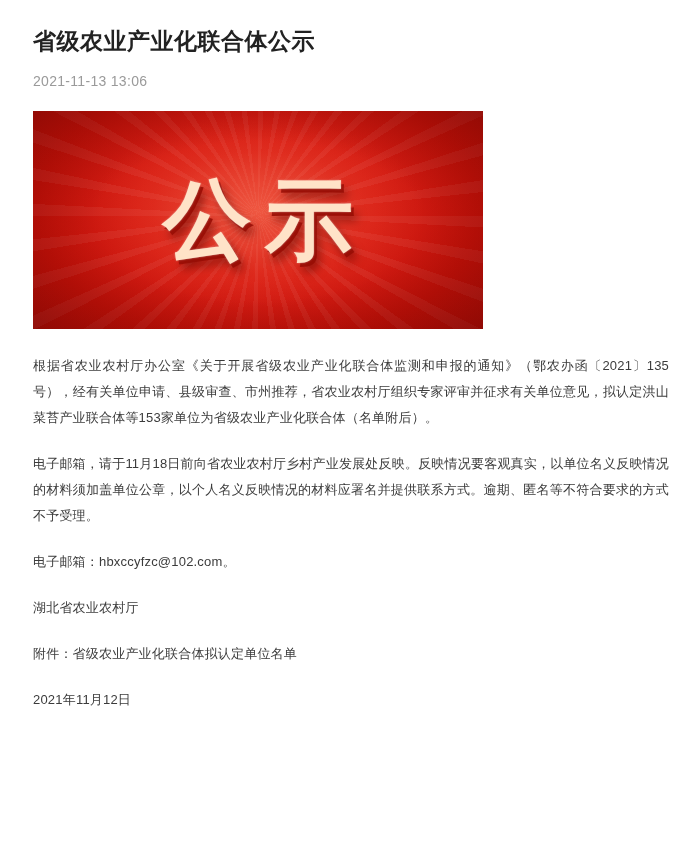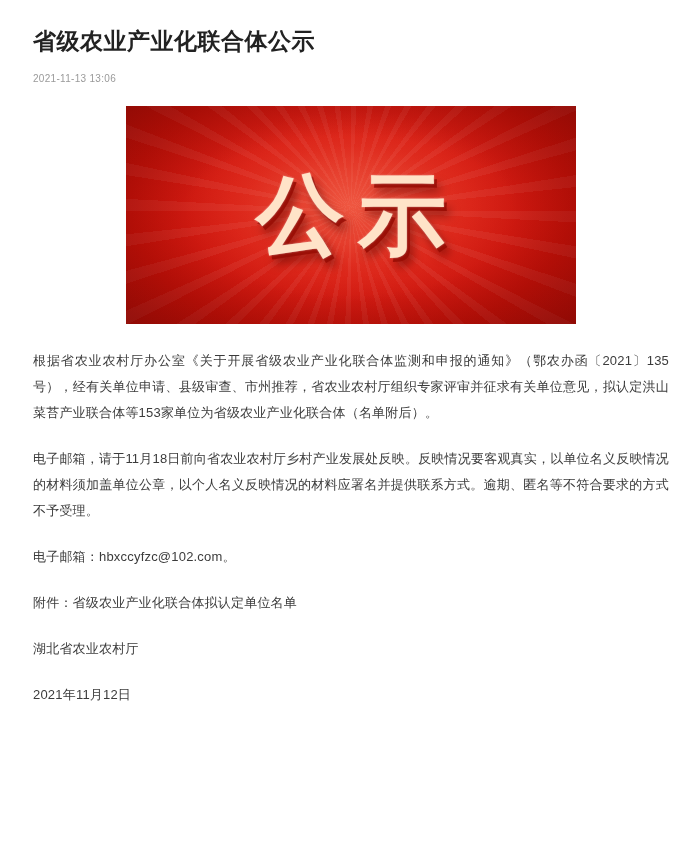--- a/index.html
+++ b/index.html
@@ -23,28 +23,27 @@
   }
   .article-title {
     font-size: 23px;
     font-weight: bold;
     color: #222222;
     line-height: 1.35;
     margin: 0 0 16px 0;
     letter-spacing: 0.5px;
   }
   .article-meta {
-    font-size: 10px;
+    font-size: 14px;
     color: #9a9a9a;
     margin: 0 0 22px 0;
     letter-spacing: 0.3px;
   }
   .hero-wrap {
     display: flex;
-    justify-content: center;
     margin: 0 0 24px 0;
   }
   .hero {
     position: relative;
     width: 450px;
     height: 218px;
     overflow: hidden;
     background:
       radial-gradient(ellipse 70% 90% at 50% 45%, #e8342a 0%, #d81f16 38%, #bf1008 70%, #a50c06 100%);
   }
@@ -117,18 +116,18 @@
       <div class="glow"></div>
       <div class="vignette"></div>
       <div class="hero-text">公示</div>
     </div>
   </div>
 
   <div class="body-copy">
     <p>根据省农业农村厅办公室《关于开展省级农业产业化联合体监测和申报的通知》（鄂农办函〔2021〕135号），经有关单位申请、县级审查、市州推荐，省农业农村厅组织专家评审并征求有关单位意见，拟认定洪山菜苔产业联合体等153家单位为省级农业产业化联合体（名单附后）。</p>
     <p>电子邮箱，请于11月18日前向省农业农村厅乡村产业发展处反映。反映情况要客观真实，以单位名义反映情况的材料须加盖单位公章，以个人名义反映情况的材料应署名并提供联系方式。逾期、匿名等不符合要求的方式不予受理。</p>
     <p>电子邮箱：hbxccyfzc@102.com。</p>
+    <p>湖北省农业农村厅</p>
     <p>附件：省级农业产业化联合体拟认定单位名单</p>
-    <p>湖北省农业农村厅</p>
     <p>2021年11月12日</p>
   </div>
 
 </div>
 
 </body></html>

